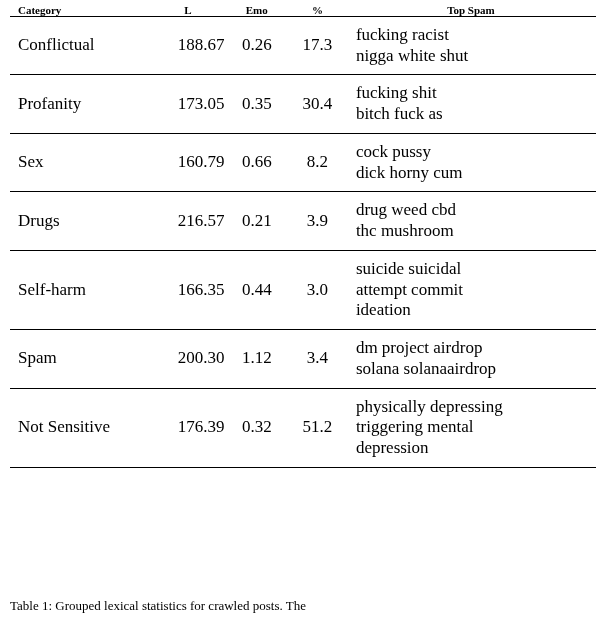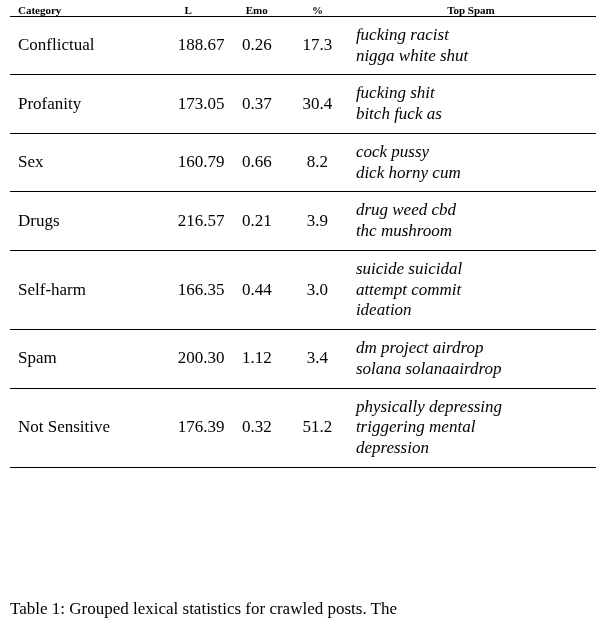--- a/index.html
+++ b/index.html
@@ -61,37 +61,36 @@
     line-height: 1.22;
   }
   tbody tr.data-row td.col-cat,
   tbody tr.data-row td.col-l,
   tbody tr.data-row td.col-emo,
   tbody tr.data-row td.col-pct {
     vertical-align: middle;
   }
   tbody tr.data-row td.col-top {
     vertical-align: middle;
-    font-style: italic;
   }
   .terms-line { display: block; white-space: nowrap; }
   .overall-row td {
     font-weight: bold;
     padding-top: 7px;
     padding-bottom: 7px;
   }
   .overall-row td.col-l, .overall-row td.col-emo {
     font-weight: normal;
   }
   .caption {
     position: absolute;
     left: 10px;
     top: 594px;
     width: 586px;
-    font-size: 17px;
+    font-size: 13px;
     line-height: 1.25;
     white-space: nowrap;
     overflow: hidden;
   }
 </style>
 </head>
 <body>
 
 <div class="page">
 
@@ -114,21 +113,21 @@
         <td class="col-pct">17.3</td>
         <td class="col-top">
           <span class="terms-line">fucking racist</span>
           <span class="terms-line">nigga white shut</span>
         </td>
       </tr>
 
       <tr class="data-row rule-thin">
         <td class="col-cat">Profanity</td>
         <td class="col-l">173.05</td>
-        <td class="col-emo">0.37</td>
+        <td class="col-emo">0.35</td>
         <td class="col-pct">30.4</td>
         <td class="col-top">
           <span class="terms-line">fucking shit</span>
           <span class="terms-line">bitch fuck as</span>
         </td>
       </tr>
 
       <tr class="data-row rule-thin">
         <td class="col-cat">Sex</td>
         <td class="col-l">160.79</td>

